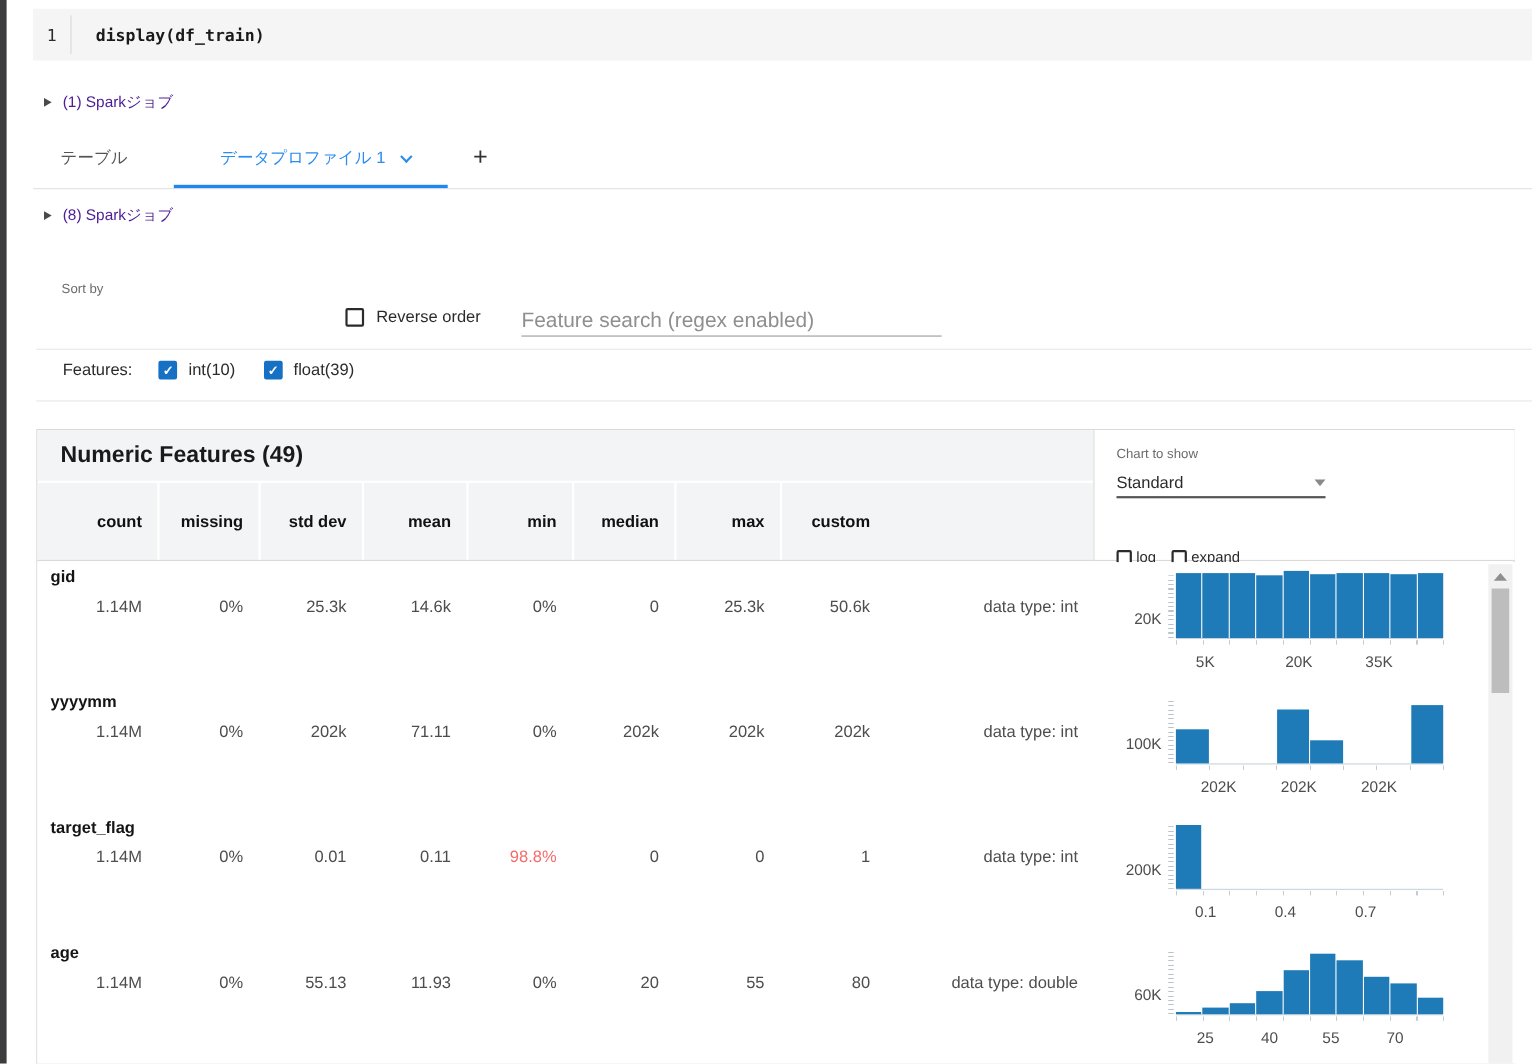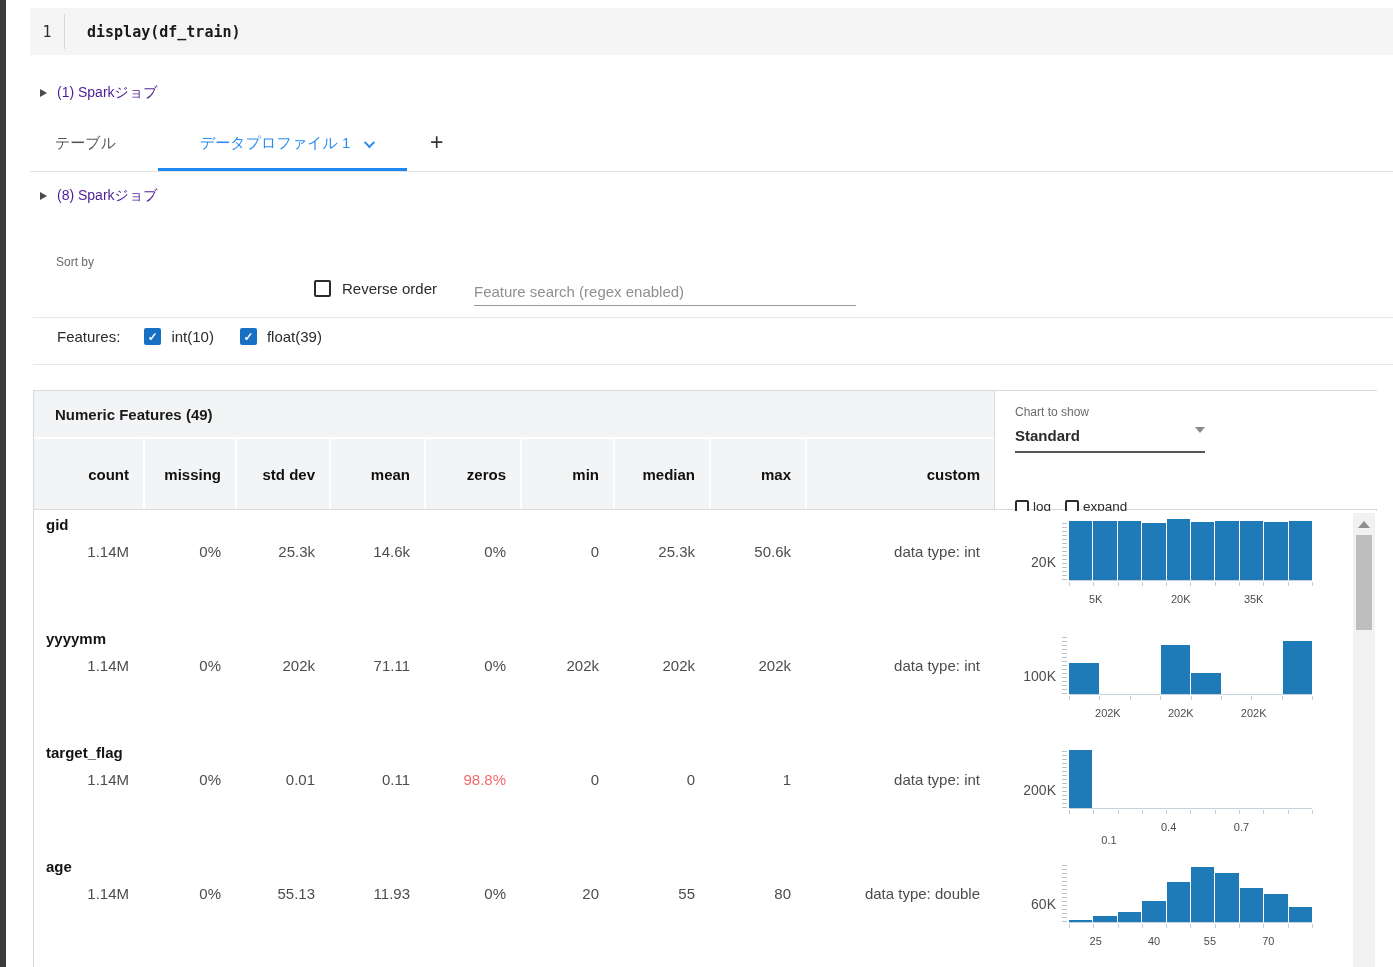--- a/index.html
+++ b/index.html
@@ -44,48 +44,48 @@
                  display:flex; align-items:center; justify-content:space-between; cursor:pointer; }
   .tri-down { width:0; height:0; border-left:5.5px solid transparent; border-right:5.5px solid transparent;
               border-top:6.5px solid #8a8a8a; }
   .reverse-wrap { position:absolute; left:314px; top:280px; display:flex; align-items:center; gap:11px;
                   font-size:15px; color:#2b2b2b; cursor:pointer; }
   .cb { width:17px; height:17px; border:2px solid #2b2b2b; border-radius:2px; background:#fff;
         display:inline-flex; align-items:center; justify-content:center; cursor:pointer; flex:none; }
   .cb.small { width:14px; height:14px; }
   .cb.checked { background:#1671c4; border-color:#1671c4; color:#fff; font-size:12px; font-weight:700; }
   .search-input { position:absolute; left:474px; top:278px; width:382px; height:28px; border:none;
-                  border-bottom:1px solid #9a9a9a; outline:none; font-size:15px; color:#2b2b2b;
+                  border-bottom:1px solid #9a9a9a; outline:none; font-size:19px; color:#2b2b2b;
                   font-family:"Liberation Sans", sans-serif; background:transparent; }
   .search-input::placeholder { color:#8f8f8f; }
   .divider { position:absolute; left:33px; right:0; height:1px; background:#e7e7e7; }
   .div1 { top:317px; } .div2 { top:364px; }
   .features-row { position:absolute; left:57px; top:328px; display:flex; align-items:center; gap:24px;
                   font-size:15px; color:#2b2b2b; }
   .filter-item { display:flex; align-items:center; gap:10px; cursor:pointer; }
 
   
   .profile-table { position:absolute; left:33px; top:390px; width:1344px; height:577px;
                    border:1px solid #d9d9d9; background:#fff; }
   .title-band { position:absolute; left:0; top:0; width:960px; height:46px; background:#f3f4f5;
                 display:flex; align-items:center; padding-left:21px;
-                font-size:15px; font-weight:700; color:#1a1a1a; }
+                font-size:21px; font-weight:700; color:#1a1a1a; }
   .hdr-grid { position:absolute; left:0; top:48px; width:960px; height:71px; background:#f3f4f5;
               display:grid; grid-template-columns:109px 92px 94px 95px 96px 93px 96px 96px 189px;
               border-bottom:1px solid #d9d9d9; }
   .hdr-cell { display:flex; align-items:center; justify-content:flex-end; padding-right:14px;
               font-size:15px; font-weight:700; color:#111; border-left:2px solid #fff; }
   .hdr-cell:first-child { border-left:none; }
 
   .chart-ctrl-cell { position:absolute; left:960px; top:0; width:383px; height:119px; background:#fff;
                      border-left:1px solid #d9d9d9; border-bottom:1px solid #d9d9d9; padding:14px 0 0 20px; }
   .cts-label { font-size:12px; color:#6b6b6b; }
   .cts-select { margin-top:8px; width:190px; height:26px; border-bottom:2px solid #555;
-                font-size:15px; color:#2b2b2b; display:flex; 
-                justify-content:space-between; cursor:pointer;font-weight:bold; }
+                font-size:15px; color:#2b2b2b; display:flex; align-items:center;
+                justify-content:space-between; cursor:pointer; }
   .cts-checks { margin-top:10px; display:flex; align-items:center; gap:14px; font-size:13.5px; color:#2b2b2b; }
   .cts-check { display:flex; align-items:center; gap:4px; cursor:pointer;margin-top:36px; }
 
   .rows-wrap { position:absolute; left:0; top:120px; width:1344px; }
   .feature-row { position:relative; width:1344px; height:114px; background:#fff; }
   .feat-name { position:absolute; left:12px; top:5px; font-size:15px; font-weight:700; color:#141414; }
   .val-grid { position:absolute; left:0; top:32px; width:960px;
               display:grid; grid-template-columns:109px 92px 94px 95px 96px 93px 96px 96px 189px; }
   .val-cell { text-align:right; padding-right:14px; font-size:15px; color:#4d4d4d; }
   .val-cell.alert { color:#f56a6a; }
@@ -95,21 +95,21 @@
   .hist-ylabel { position:absolute; left:0; top:43px; width:62px; text-align:right;
                  font-size:14px; color:#4d4d4d; }
   .hist-plot { position:absolute; left:75px; top:8px; width:243px; height:62px;
                border-bottom:1px solid #c7d3db; display:flex; align-items:flex-end; }
   .hist-yticks { position:absolute; left:-7px; top:4px; bottom:0; width:5px;
                  background:repeating-linear-gradient(to top, #b9c4cc 0 1px, transparent 1px 4px); }
   .hist-bar { flex:1; margin-right:1px; background:#1f7bb8; }
   .hist-bar:last-child { margin-right:0; }
   .hist-xticks { position:absolute; left:75px; top:71px; width:244px; height:4px; }
   .hist-xlabel { position:absolute; top:82px; width:56px; text-align:center;
-                 font-size:11px; color:#4d4d4d; }
+                 font-size:14px; color:#4d4d4d; }
 
   
   .scrollbar { position:absolute; left:1353px; top:513px; width:22px; height:454px; background:#f1f1f2; }
   .sb-arrow-up { position:absolute; left:5px; top:8px; width:0; height:0;
                  border-left:6px solid transparent; border-right:6px solid transparent;
                  border-bottom:7px solid #8f8f8f; cursor:pointer; }
   .sb-thumb { position:absolute; left:3px; top:22px; width:16px; height:95px; background:#bdbdbd; cursor:grab; }
 </style>
 </head>
 <body>
@@ -171,21 +171,20 @@
   <div class="divider div2"></div>
 
   <div class="profile-table">
     <div class="title-band">Numeric Features (49)</div>
 
     <div class="hdr-grid" id="hdr-grid">
         <div class="hdr-cell">count</div>
         <div class="hdr-cell">missing</div>
         <div class="hdr-cell">std dev</div>
         <div class="hdr-cell">mean</div>
-        <div class="hdr-cell">zeros</div>
         <div class="hdr-cell">min</div>
         <div class="hdr-cell">median</div>
         <div class="hdr-cell">max</div>
         <div class="hdr-cell">custom</div>
       </div>
 
     <div class="chart-ctrl-cell">
       <div class="cts-label">Chart to show</div>
       <div class="cts-select">
         <span>Standard</span>
@@ -292,21 +291,21 @@
               <div class="hist-bar" style="height: 0%; background: transparent;"></div>
               <div class="hist-bar" style="height: 0%; background: transparent;"></div>
               <div class="hist-bar" style="height: 0%; background: transparent;"></div>
               <div class="hist-bar" style="height: 0%; background: transparent;"></div>
               <div class="hist-bar" style="height: 0%; background: transparent;"></div>
               <div class="hist-bar" style="height: 0%; background: transparent;"></div>
               <div class="hist-bar" style="height: 0%; background: transparent;"></div>
               <div class="hist-bar" style="height: 0%; background: transparent;"></div>
             </div>
             <div class="hist-xticks" style="background: repeating-linear-gradient(to right, rgb(194, 204, 212) 0px, rgb(194, 204, 212) 1px, transparent 1px, transparent 24.3px);"></div>
-            <span class="hist-xlabel" style="left: 87px; margin-top: 13px;">0.1</span>
+            <span class="hist-xlabel" style="left: 74px;">0.1</span>
             <span class="hist-xlabel" style="left: 146.63px;">0.4</span>
             <span class="hist-xlabel" style="left: 219.53px;">0.7</span>
           </div>
         </div>
         <div class="feature-row">
           <div class="feat-name">age</div>
           <div class="val-grid">
             <div class="val-cell">1.14M</div>
             <div class="val-cell">0%</div>
             <div class="val-cell">55.13</div>

